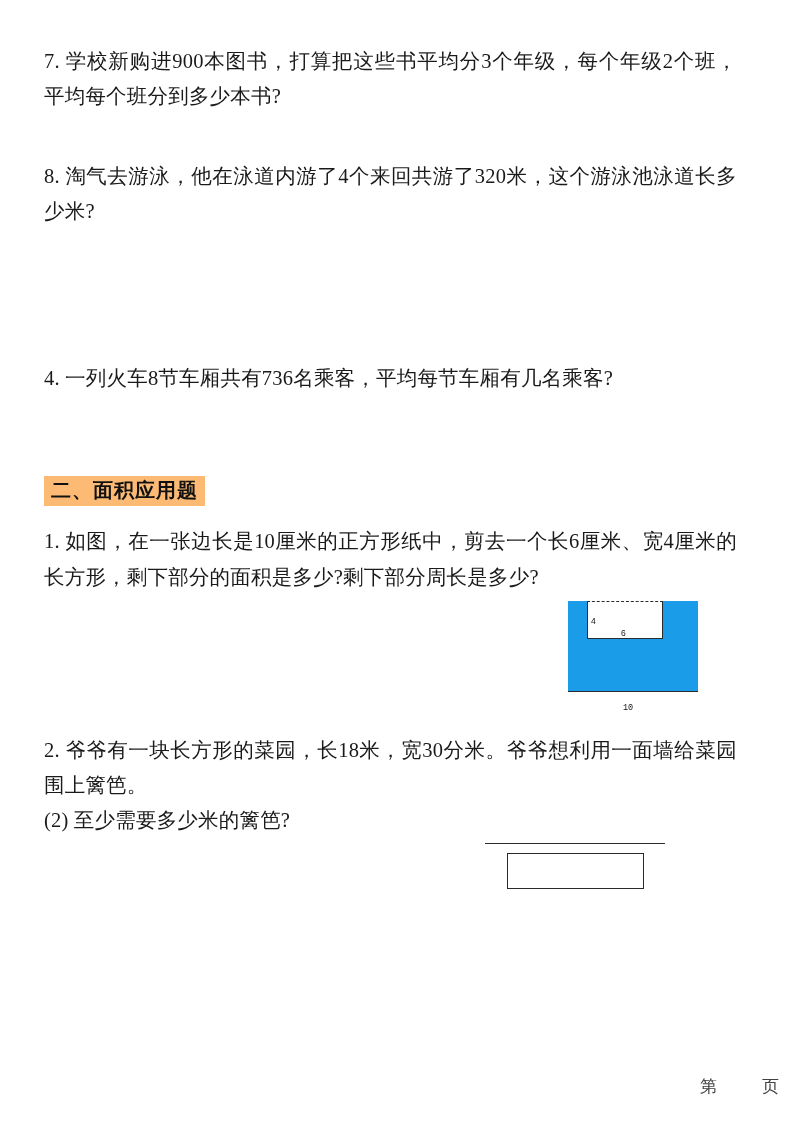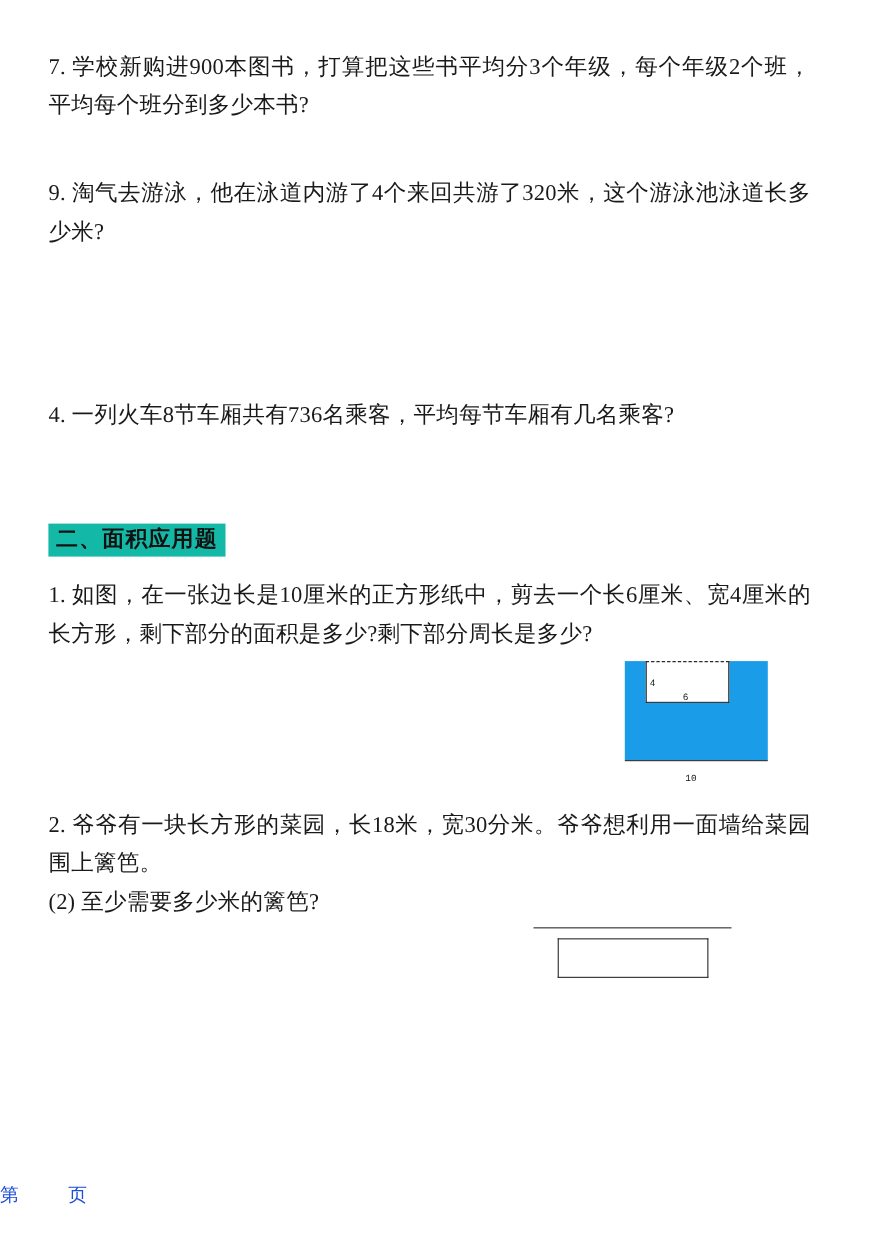--- a/index.html
+++ b/index.html
@@ -29,21 +29,21 @@
     letter-spacing: 0.2px;
     text-align: justify;
     margin: 0;
   }
   .spacer-lg { height: 44px; }
   .spacer-md { height: 36px; }
   .spacer-sm { height: 18px; }
 
   .section-head {
     display: inline-block;
-    background: #14b8a6;
+    background: #fdba74;
     color: #111;
     font-weight: bold;
     font-size: 20px;
     padding: 1px 7px 3px 7px;
     line-height: 1.3;
     letter-spacing: 1px;
     text-align: right;
   }
 
   .fig-wrap-1 {
@@ -138,35 +138,35 @@
     width: 137px;
     height: 0;
     border-top: 1px solid #2a2a2a;
   }
 
   .footer {
     position: absolute;
     left: 0;
     right: 0;
     bottom: 24px;
-    text-align: left;
+    text-align: right;
     font-size: 17px;
     letter-spacing: 14px;
-    color: #1d4ed8;
+    color: #404040;
   }
 </style>
 </head>
 <body>
 
 <div class="page">
 
   <p class="q">7. 学校新购进900本图书，打算把这些书平均分3个年级，每个年级2个班，平均每个班分到多少本书?</p>
   <div class="spacer-lg"></div>
 
-  <p class="q">9. 淘气去游泳，他在泳道内游了4个来回共游了320米，这个游泳池泳道长多少米?</p>
+  <p class="q">8. 淘气去游泳，他在泳道内游了4个来回共游了320米，这个游泳池泳道长多少米?</p>
   <div class="spacer-lg"></div>
 
   <div class="spacer-lg"></div>
 
   <div class="spacer-lg"></div>
 
   <p class="q">4. 一列火车8节车厢共有736名乘客，平均每节车厢有几名乘客?</p>
 
   <div class="spacer-lg"></div>
   <div class="spacer-md"></div>

